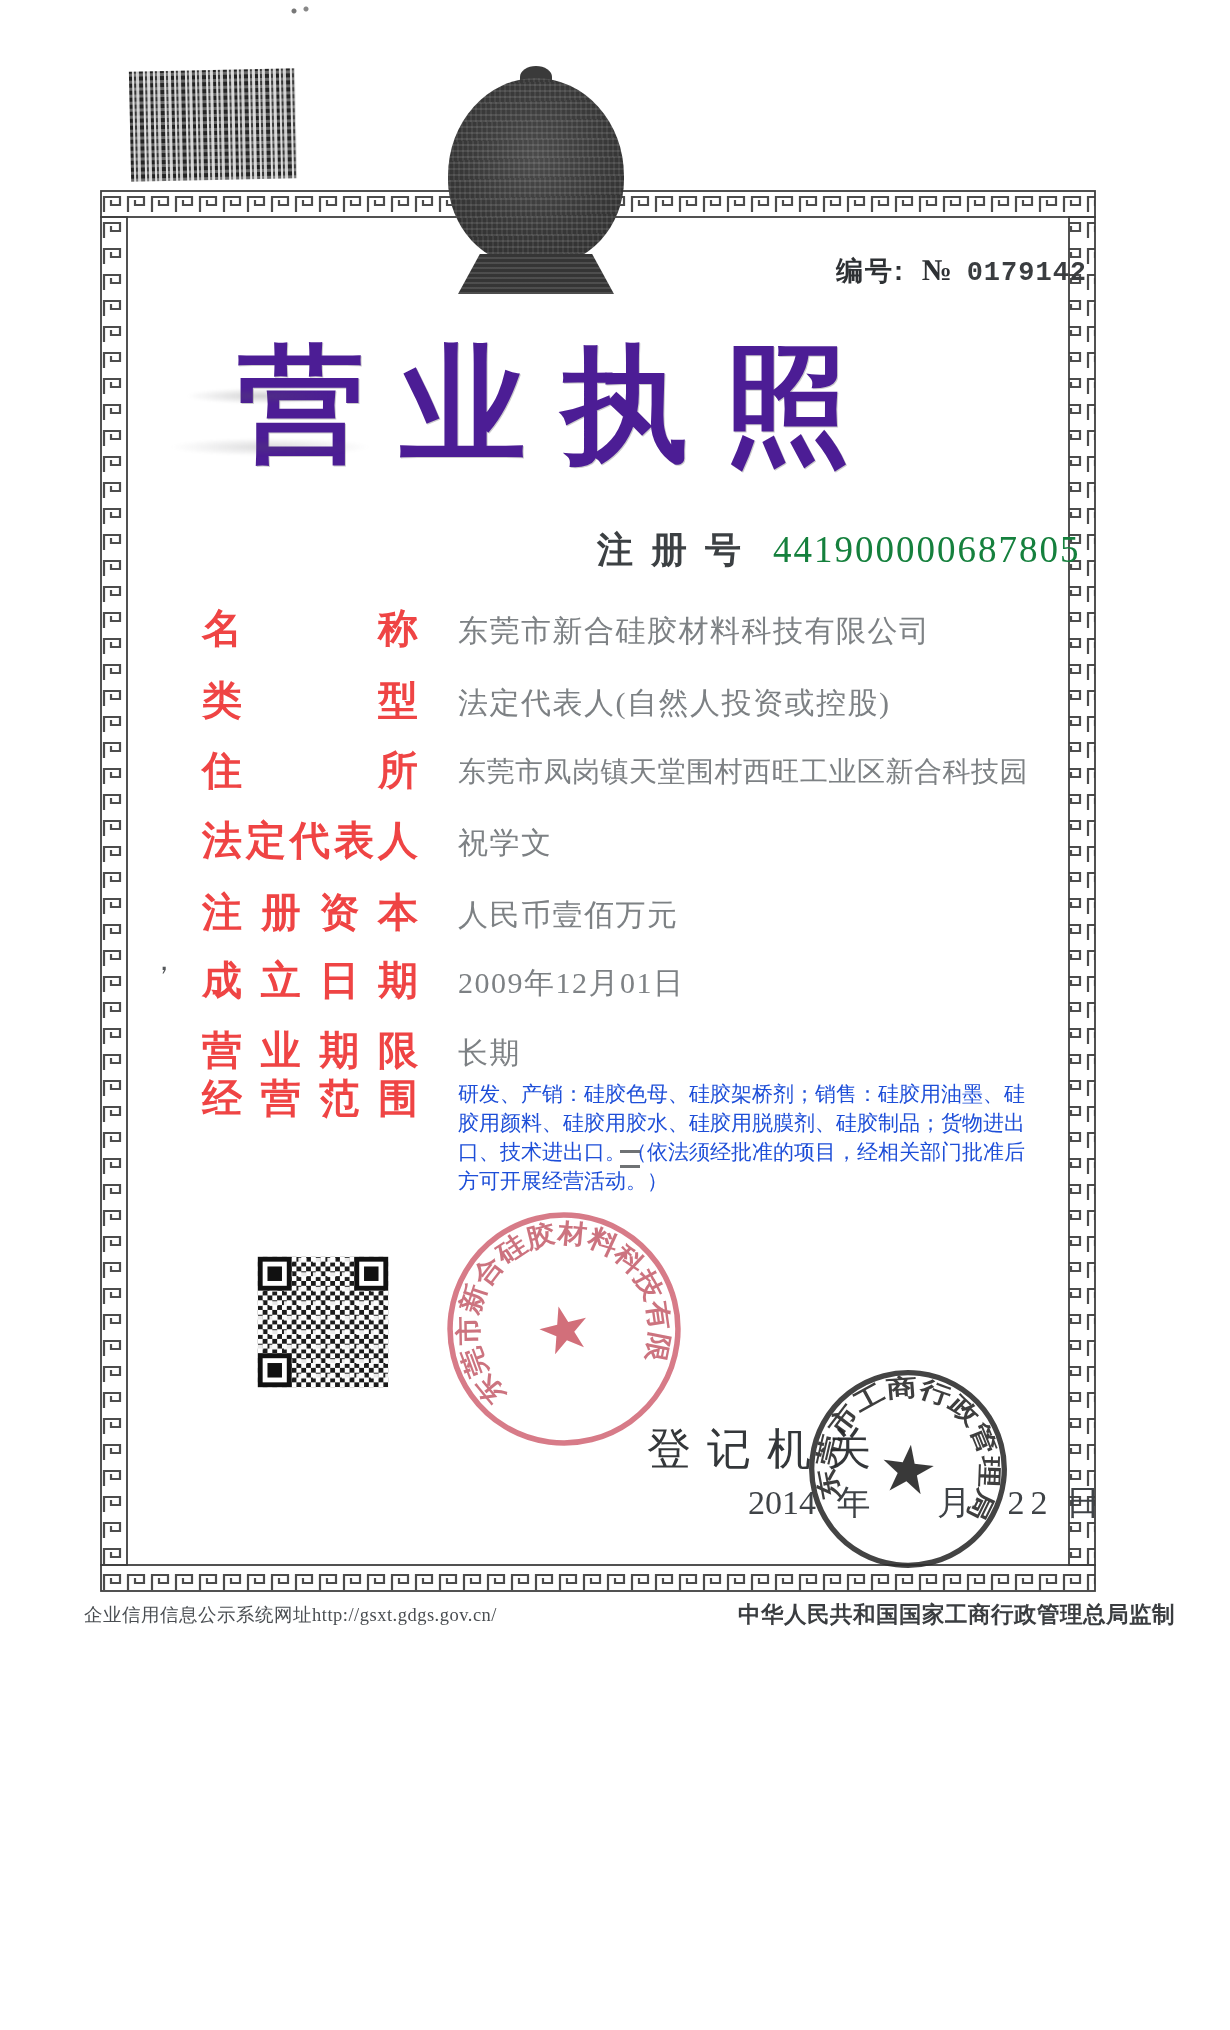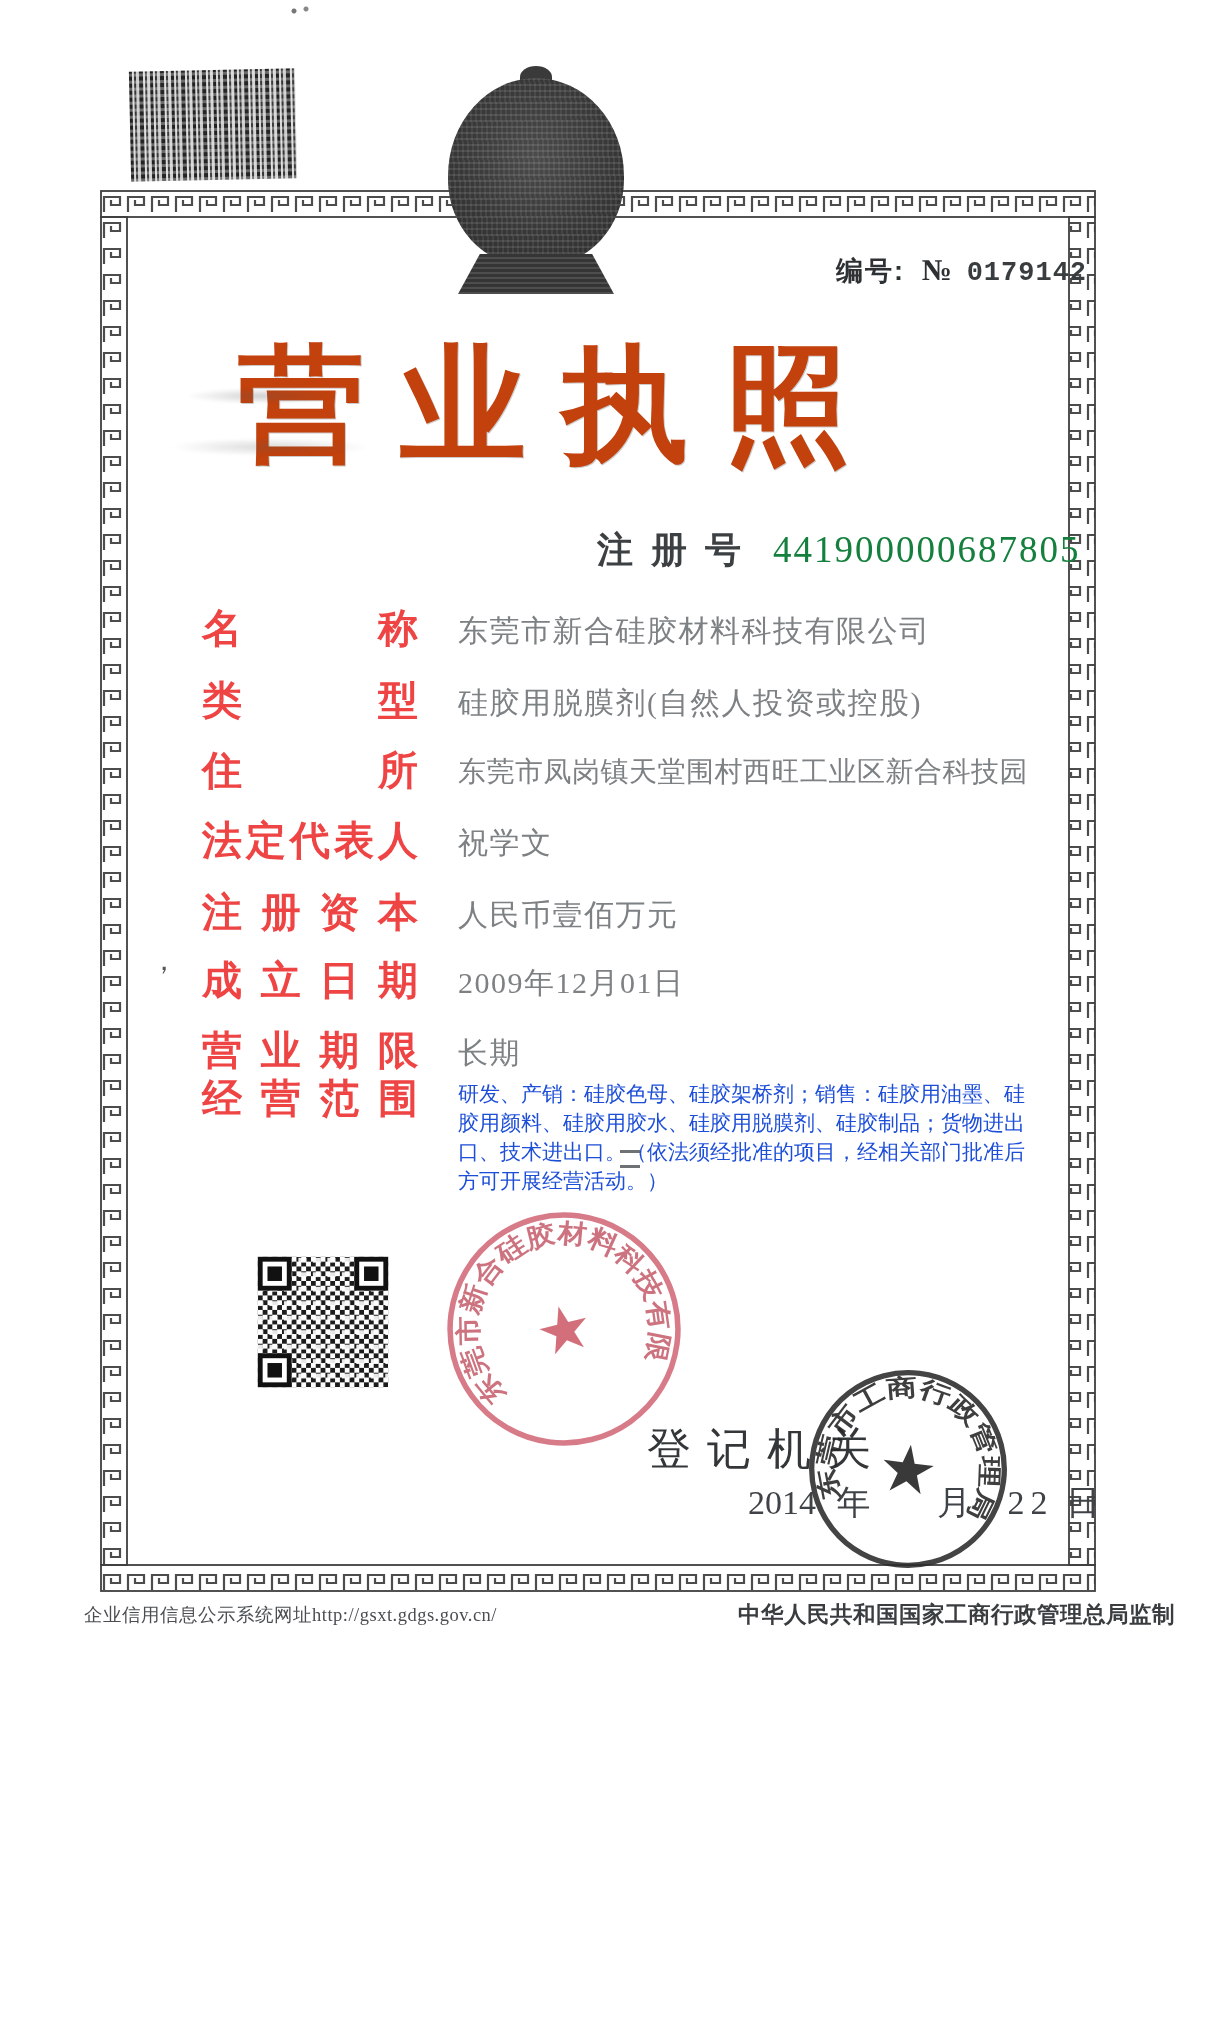--- a/index.html
+++ b/index.html
@@ -45,21 +45,21 @@
 
   
   .serial{left:836px;top:253px;font-size:27px;color:#2e3134;white-space:nowrap;}
   .serial .lab{font-family:"Liberation Sans",sans-serif;font-weight:700;letter-spacing:2px;}
   .serial .no{font-weight:700;font-size:30px;margin-left:10px;}
   .serial .num{font-family:"Liberation Mono",monospace;font-size:27px;margin-left:8px;color:#3a3d40;letter-spacing:1px;font-weight:bold;}
 
   
   .title{
     left:238px;top:336px;width:600px;font-family:"Liberation Sans",sans-serif;
-    font-size:126px;font-weight:900;letter-spacing:36px;color:#c2410c;line-height:1.1;
+    font-size:126px;font-weight:900;letter-spacing:36px;color:#4c1d95;line-height:1.1;
     text-shadow:1px 1px 0 rgba(110,110,110,.35);white-space:nowrap;
   }
 
   
   .regline{left:597px;top:526px;white-space:nowrap;}
   .regline .rlab{font-size:36px;font-weight:600;letter-spacing:18px;color:#3c4043;}
   .regline .rnum{font-size:37px;color:#15803d;letter-spacing:2px;margin-left:10px;}
 
   
   .row{position:absolute;left:202px;white-space:nowrap;}
@@ -145,21 +145,21 @@
   <span class="rlab">注册号</span>
   <span class="rnum">441900000687805</span>
 </div>
 
 <div class="row" style="top:606px">
   <div class="flabel">名称</div>
   <div class="fvalue">东莞市新合硅胶材料科技有限公司</div>
 </div>
 <div class="row" style="top:678px">
   <div class="flabel">类型</div>
-  <div class="fvalue">硅胶用脱膜剂(自然人投资或控股)</div>
+  <div class="fvalue">法定代表人(自然人投资或控股)</div>
 </div>
 <div class="row" style="top:748px">
   <div class="flabel">住所</div>
   <div class="fvalue addr">东莞市凤岗镇天堂围村西旺工业区新合科技园</div>
 </div>
 <div class="row" style="top:818px">
   <div class="flabel">法定代表人</div>
   <div class="fvalue">祝学文</div>
 </div>
 <div class="row" style="top:890px">

